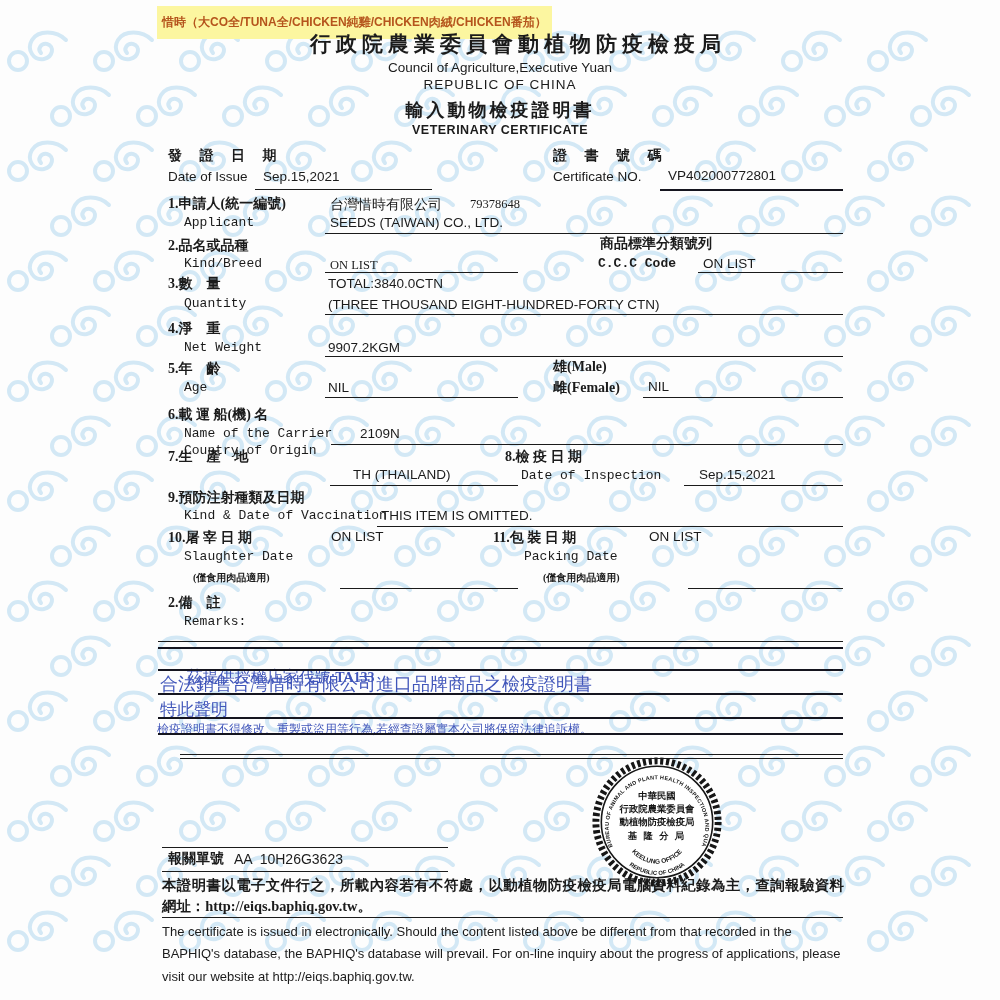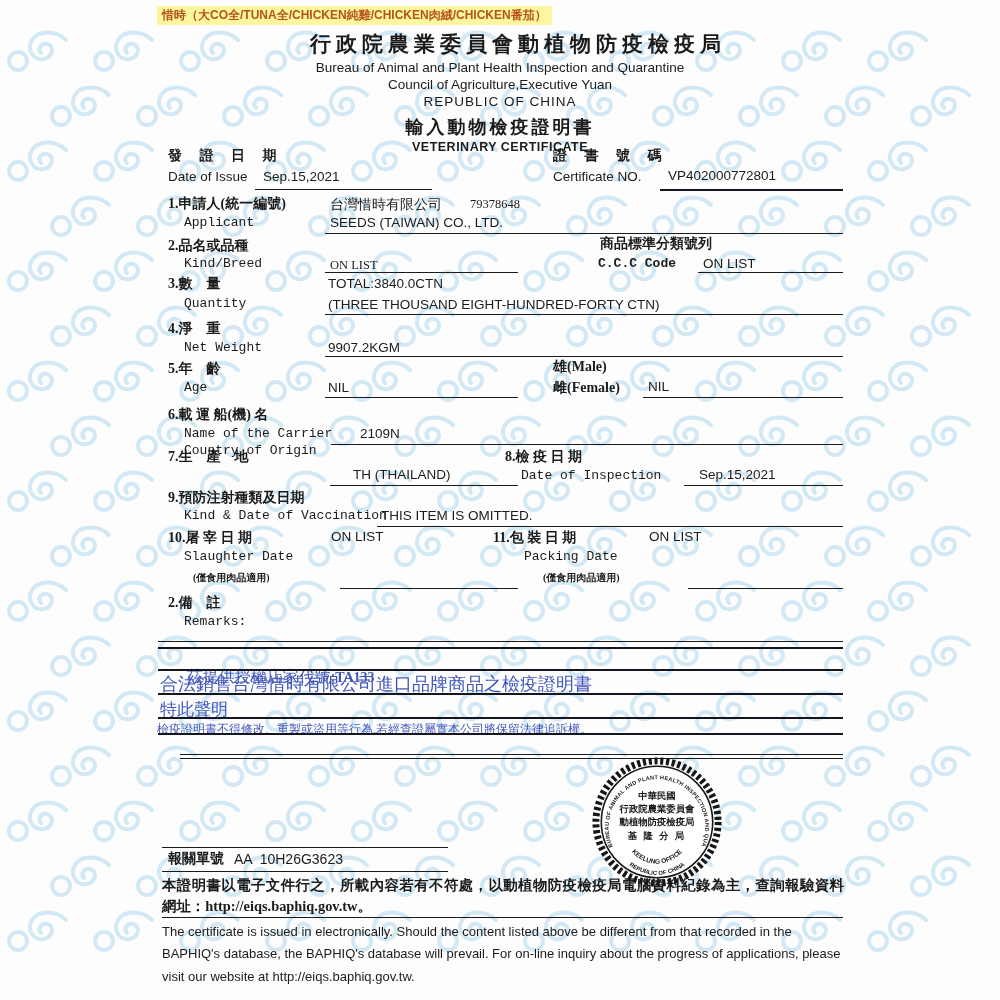--- a/index.html
+++ b/index.html
@@ -9,21 +9,21 @@
   .content{position:absolute;left:0;top:0;width:1000px;height:1000px;z-index:1;}
   .t{position:absolute;white-space:pre;}
   .zhb{font-family:"Liberation Serif","DejaVu Serif",serif;font-weight:bold;font-size:14px;}
   .zh{font-family:"Liberation Serif","DejaVu Serif",serif;font-size:14px;}
   .enl{font-family:"Liberation Mono","DejaVu Sans Mono",monospace;font-size:13px;}
   .enlb{font-family:"Liberation Mono","DejaVu Sans Mono",monospace;font-size:13px;font-weight:bold;}
   .val{font-family:"Liberation Sans",sans-serif;font-size:13.5px;}
   .vser{font-family:"Liberation Serif",serif;font-size:12.5px;}
   .rule{position:absolute;height:0;border-top:1.6px solid #1b1b1b;}
   .rule2{position:absolute;height:0;border-top:2.2px solid #15151f;}
-  .topnote{position:absolute;left:157px;top:6px;padding:1px 5px;font-size:12px;font-weight:bold;
+  .topnote{position:absolute;left:157px;top:6px;padding:8px 5px;font-size:12px;font-weight:bold;
            font-family:"Liberation Sans",sans-serif;text-align:center;}
   .hdr{position:absolute;left:0;top:30px;width:1000px;text-align:center;}
   .hdr .h-zh1{font-family:"Liberation Serif",serif;font-weight:bold;font-size:21px;letter-spacing:5px;padding-left:36px;}
   .hdr .h-en{font-size:13.5px;margin-top:2px;}
   .hdr .h-roc{font-size:13.5px;letter-spacing:1px;margin-top:2px;}
   .hdr .h-zh2{font-family:"Liberation Serif",serif;font-weight:bold;font-size:18px;letter-spacing:3px;margin-top:6px;}
   .hdr .h-vc{font-size:12.5px;font-weight:bold;letter-spacing:.5px;margin-top:1px;}
   .wide{letter-spacing:7px;}
   .blue{font-family:"Liberation Serif","DejaVu Serif",serif;}
   .smallnote{font-family:"Liberation Serif",serif;font-weight:bold;font-size:10px;}
@@ -230,21 +230,20 @@
       <use href="#wm" x="780" y="908" opacity="0.8"></use>
       <use href="#wm" x="866" y="908" opacity="0.8"></use>
     </svg>
 
   <div class="content">
 
     <div class="topnote" style="background: rgb(252, 246, 160); color: rgb(181, 84, 28);">惜時（大CO全/TUNA全/CHICKEN純雞/CHICKEN肉絨/CHICKEN番茄）</div>
 
     <div class="hdr">
       <div class="h-zh1">行政院農業委員會動植物防疫檢疫局</div>
-      <div class="h-en">Bureau of Animal and Plant Health Inspection and Quarantine</div>
       <div class="h-en">Council of Agriculture,Executive Yuan</div>
       <div class="h-roc">REPUBLIC OF CHINA</div>
       <div class="h-zh2">輸入動物檢疫證明書</div>
       <div class="h-vc">VETERINARY CERTIFICATE</div>
     </div>
 
     <div class="t zhb wide" style="left:168px;top:147px;">發 證 日 期</div>
     <div class="t val" style="left:168px;top:169px;">Date of Issue</div>
     <div class="t val" style="left:263px;top:169px;">Sep.15,2021</div>
     <div class="rule" style="left:255px;top:189px;width:177px;"></div>

